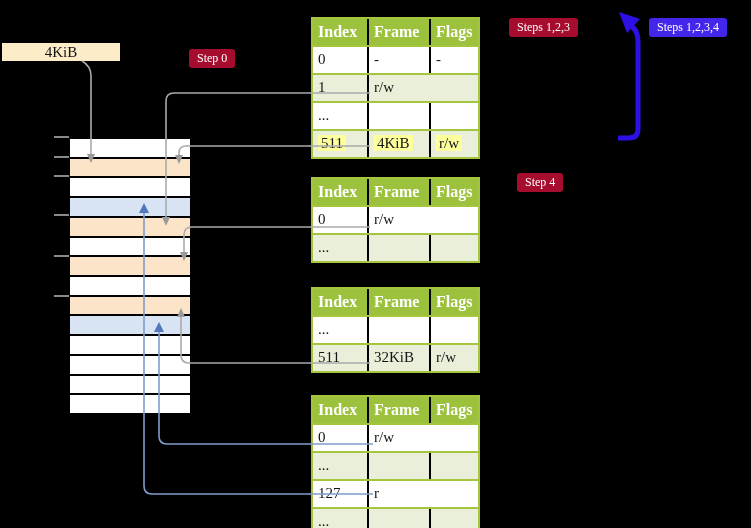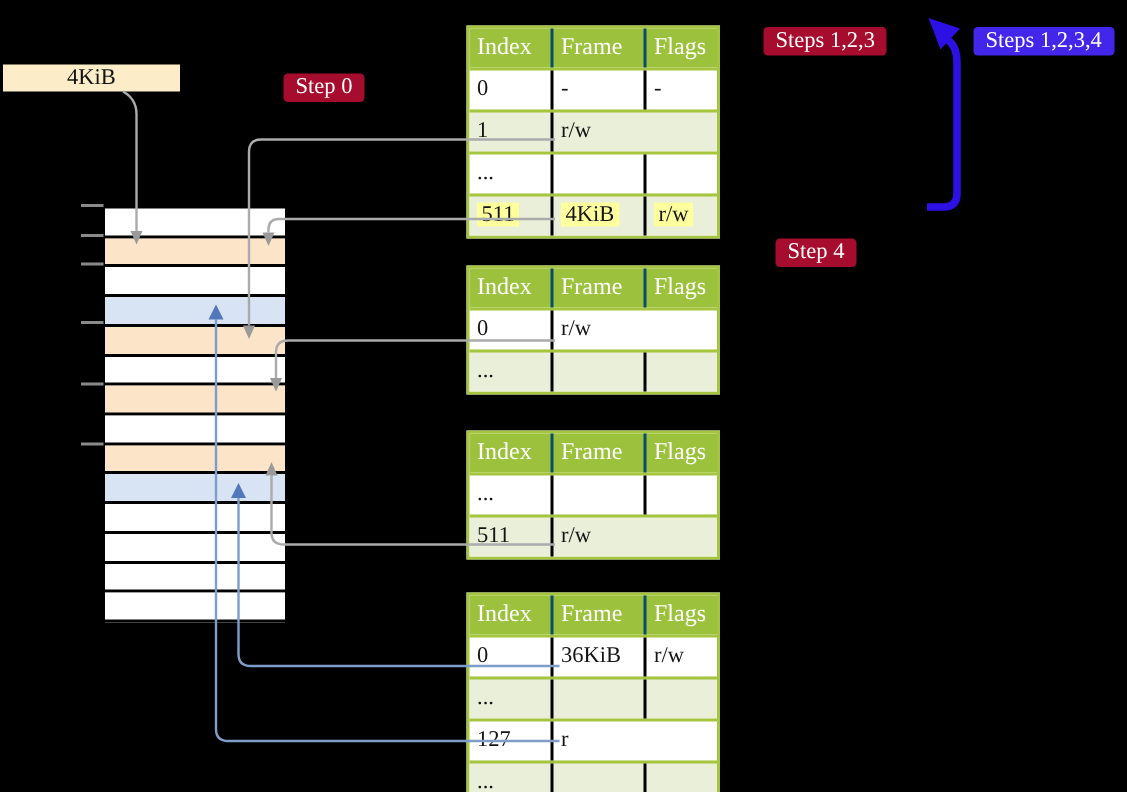--- a/index.html
+++ b/index.html
@@ -8,27 +8,27 @@
     background:#000;
     font-family:"Liberation Serif","DejaVu Serif",serif;
   }
   
   .frame-box{
     position:absolute;left:2px;top:43px;width:118px;height:18px;
     background:#fcedc8;color:#111;font-size:15px;line-height:18px;text-align:center;
   }
   .step-label{
     position:absolute;height:19px;line-height:19px;padding:0 8px;border-radius:3px;
-    background:#a60c2d;color:#fff;font-size:15px;white-space:nowrap;
+    background:#a60c2d;color:#fff;font-size:12px;white-space:nowrap;
   }
   .step-label.blue{background:#4227ea;}
   #step0{left:189px;top:49px;}
   #steps123{left:509px;top:18px;}
   #steps1234{left:649px;top:18px;}
-  #step4{left:517px;top:159px;}
+  #step4{left:517px;top:173px;}
   
   .memstack{
     position:absolute;left:70px;top:137px;width:120px;height:276px;
     display:flex;flex-direction:column;border-top:2px solid #000;
   }
   .mem-row{flex:1;border-bottom:2px solid #000;}
   .c-white{background:#ffffff;}
   .c-orange{background:#fce4c9;}
   .c-blue{background:#d8e3f4;}
   .tick{position:absolute;left:54px;width:15px;height:2px;background:#8a8a8a;}
@@ -38,22 +38,22 @@
     border:2px solid #a6c53e;background:#fff;
   }
   .prow{display:flex;height:26px;}
   .prow.header{background:#9cc23d;}
   .prow.body{border-top:2px solid #a6c53e;}
   .prow.shade{background:#e9efd9;}
   .pcell{box-sizing:border-box;padding-left:5px;overflow:hidden;white-space:nowrap;}
   .col-index{width:54px;}
   .col-frame{width:62px;}
   .col-flags{flex:1;}
-  .header .pcell{color:#fff;font-weight:normal;font-size:16px;line-height:26px;}
-  .header .col-frame,.header .col-flags{border-left:2px solid #0c4a6e;}
+  .header .pcell{color:#fff;font-weight:bold;font-size:16px;line-height:26px;}
+  .header .col-frame,.header .col-flags{border-left:2px solid #000000;}
   .body .pcell{color:#141414;font-size:15px;line-height:24px;}
   .body .col-frame,.body .col-flags{border-left:2px solid #000;}
   .hl{background:#feff9d;padding:0 3px;}
   #table1{top:17px;}
   #table2{top:177px;}
   #table3{top:287px;}
   #table4{top:395px;}
   
   #overlay{position:absolute;left:0;top:0;width:751px;height:528px;pointer-events:none;}
 </style>
@@ -141,33 +141,33 @@
     <div class="pcell col-frame">Frame</div>
     <div class="pcell col-flags">Flags</div>
   </div>
   <div class="prow body">
     <div class="pcell col-index">...</div>
     <div class="pcell col-frame"></div>
     <div class="pcell col-flags"></div>
   </div>
   <div class="prow body shade">
     <div class="pcell col-index">511</div>
+    <div class="pcell col-frame">32KiB</div>
     <div class="pcell col-flags">r/w</div>
   </div>
 </div>
 
 <div id="table4" class="ptable">
   <div class="prow header">
     <div class="pcell col-index">Index</div>
     <div class="pcell col-frame">Frame</div>
     <div class="pcell col-flags">Flags</div>
   </div>
   <div class="prow body">
     <div class="pcell col-index">0</div>
-    <div class="pcell col-frame">36KiB</div>
     <div class="pcell col-flags">r/w</div>
   </div>
   <div class="prow body shade">
     <div class="pcell col-index">...</div>
     <div class="pcell col-frame"></div>
     <div class="pcell col-flags"></div>
   </div>
   <div class="prow body">
     <div class="pcell col-index">127</div>
     <div class="pcell col-flags">r</div>

